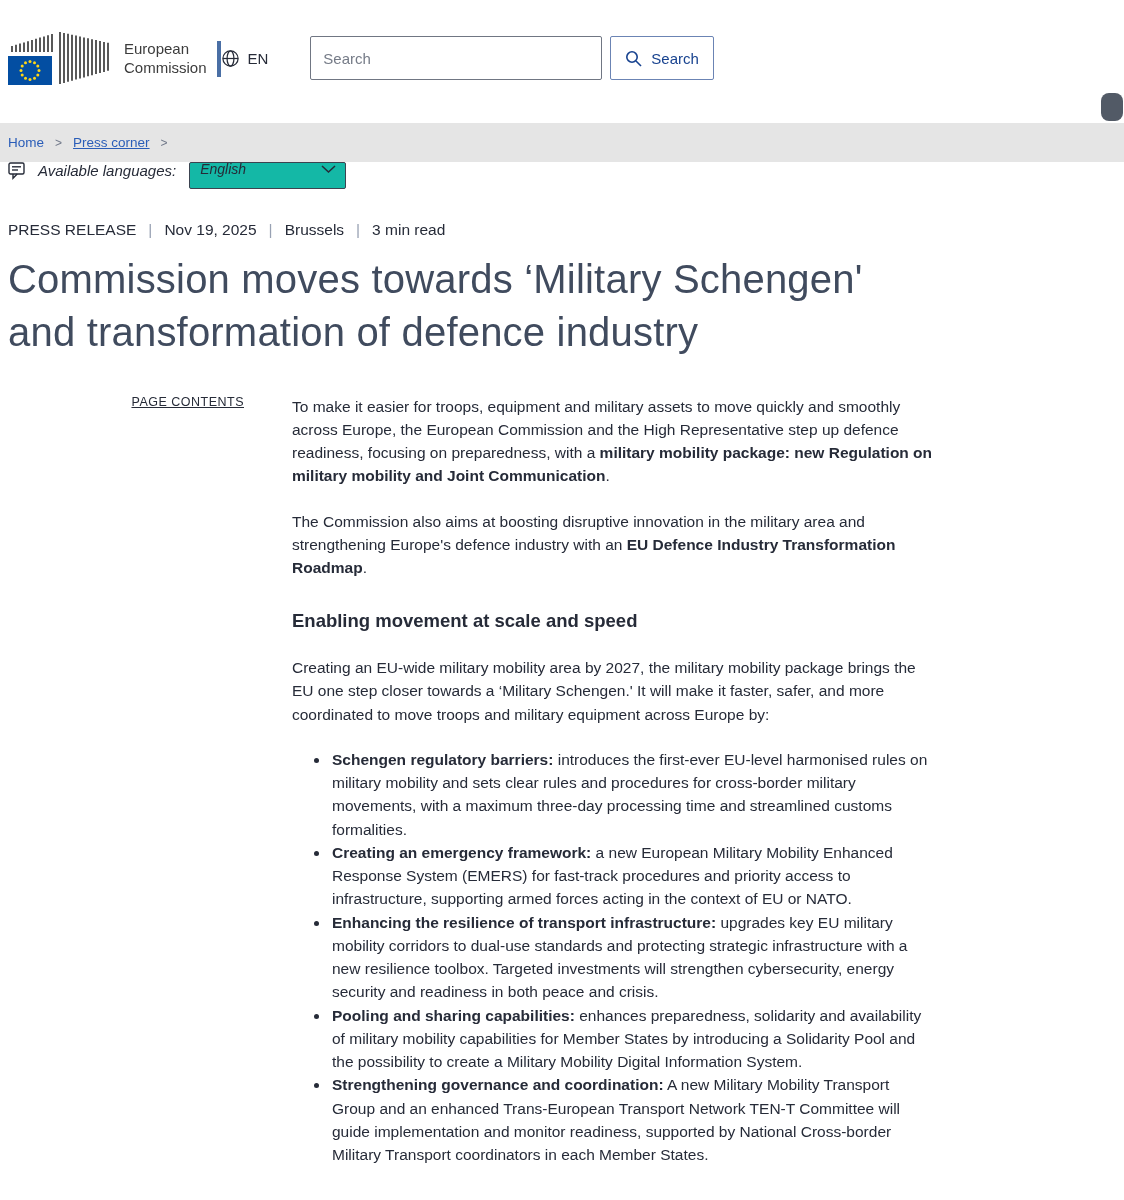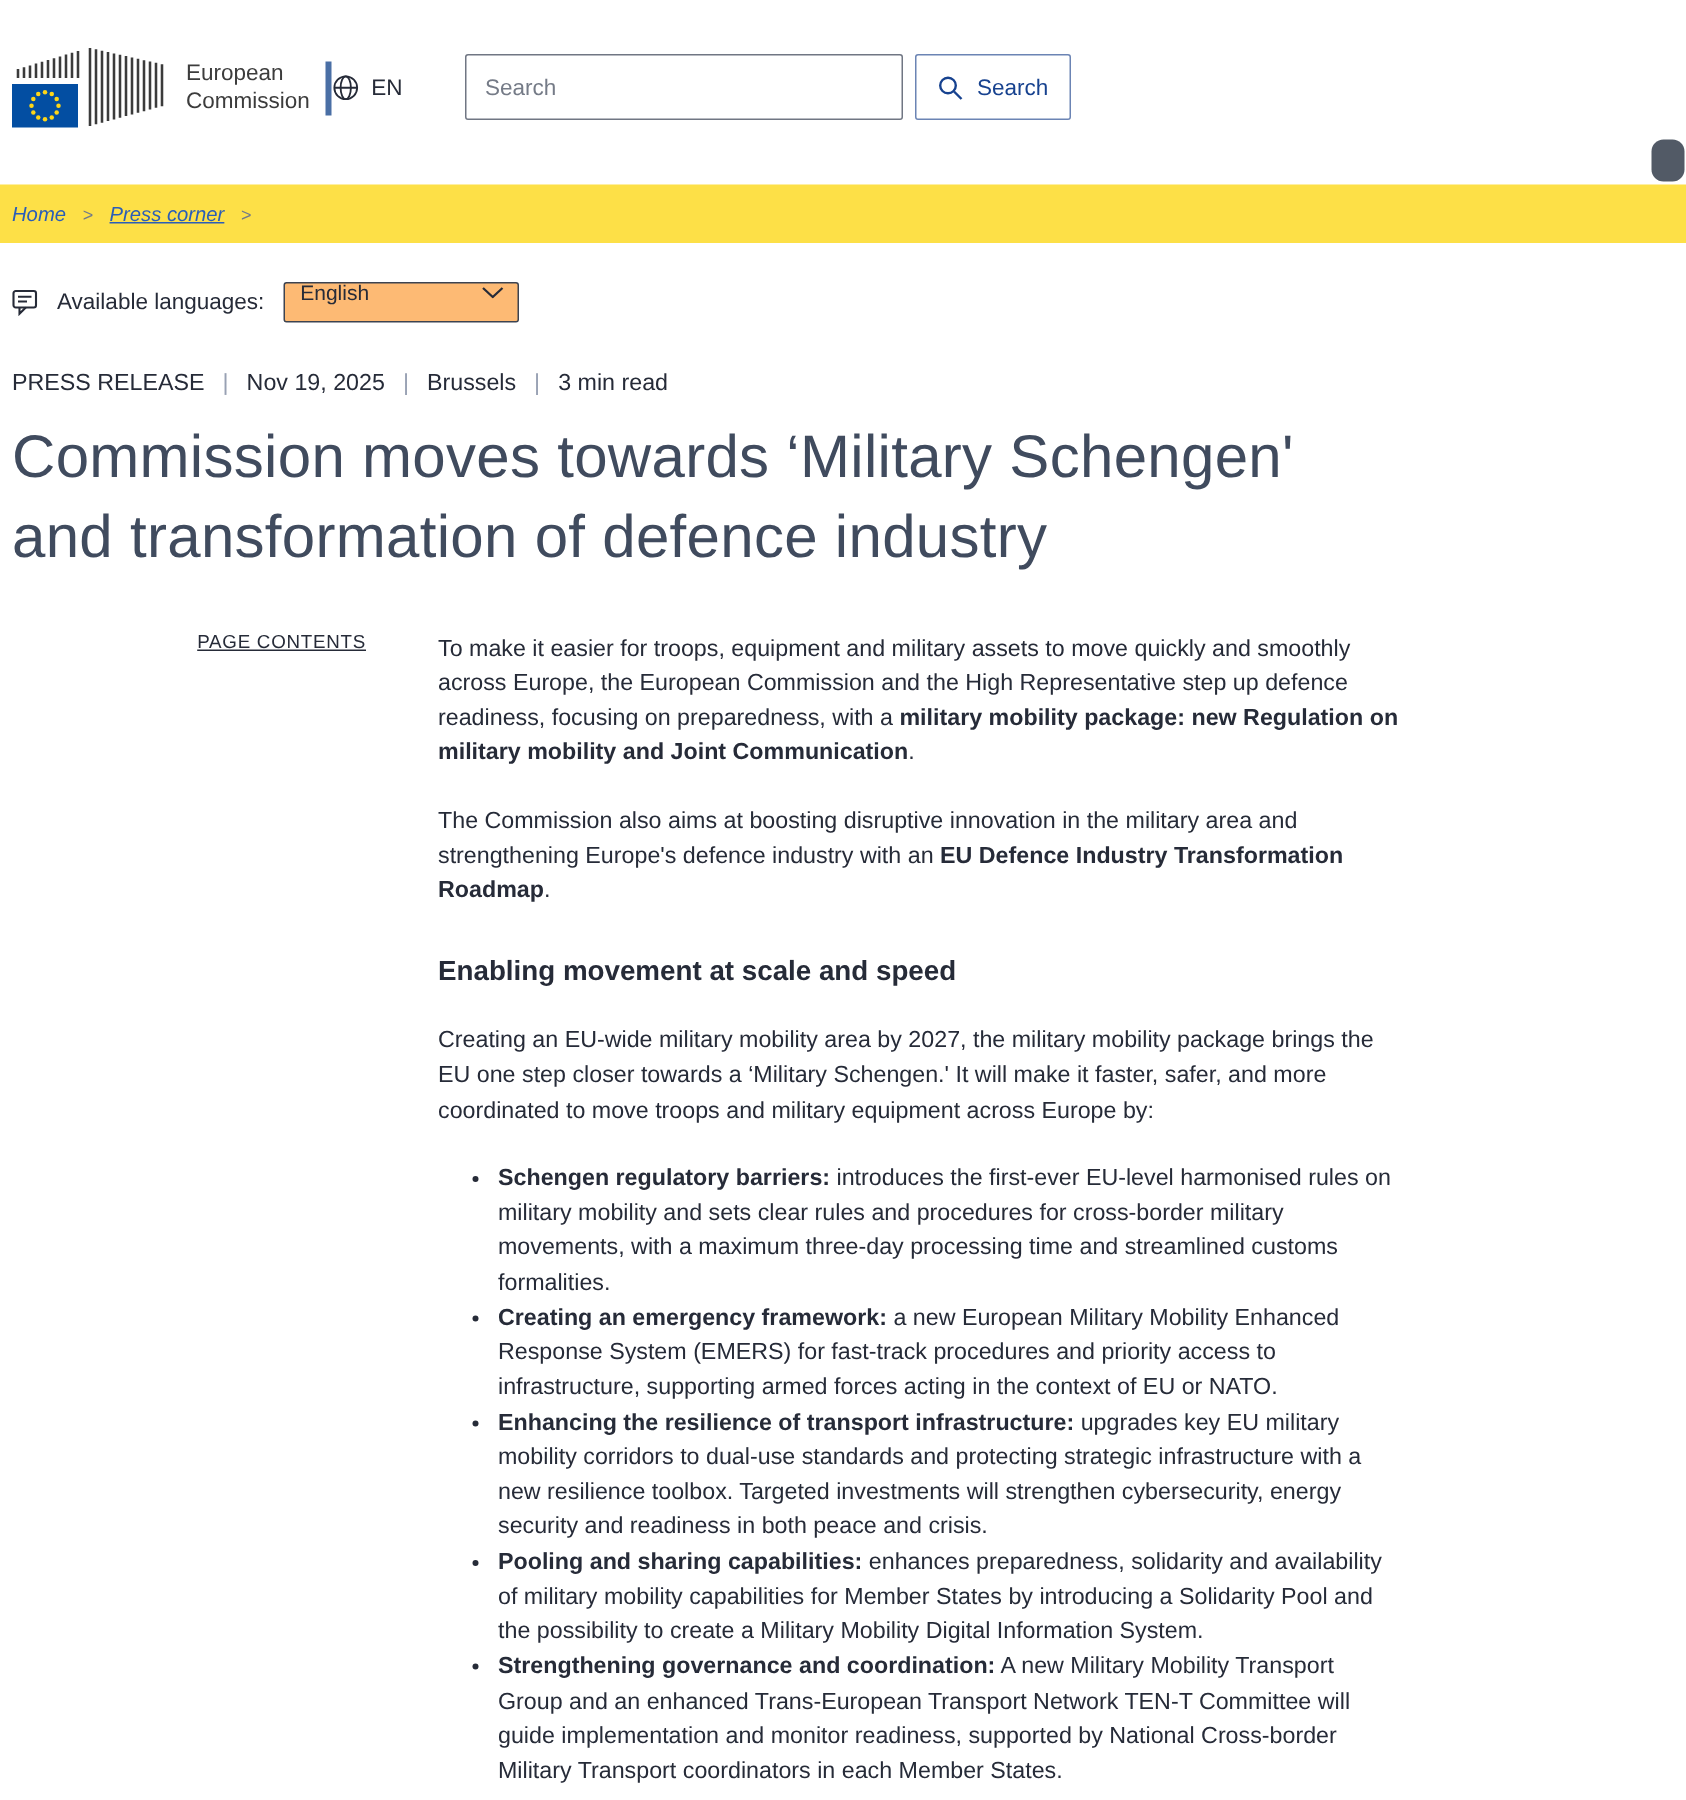--- a/index.html
+++ b/index.html
@@ -64,45 +64,45 @@
     border-radius: 2px;
     color: #17428f;
     font-family: inherit; font-size: 15px;
     display: flex; align-items: center; justify-content: center; gap: 9px;
     padding: 0 14px;
     cursor: pointer;
   }
 
   
   .breadcrumb {
-    background: #fde047;
+    background: #e5e5e5;
     margin-top: 22px;
     padding: 12px 20px 12px 8px;
     font-size: 13.5px;
-    display: flex; align-items: center; gap: 11px; font-style: italic;
+    display: flex; align-items: center; gap: 11px;
   }
   .breadcrumb a { color: #2a5db8; text-decoration: none; cursor: pointer; }
   .breadcrumb a.u { text-decoration: underline; }
   .crumb-sep { color: #71798a; font-size: 12px; }
   .crumb-current { color: #3c4350; }
 
   
   .container { padding: 0 20px 40px 8px; }
 
   
-  .lang-bar { display: flex; align-items: center; gap: 10px; margin-top: 26px; font-size: 15px; }
+  .lang-bar { display: flex; align-items: flex-start; gap: 10px; font-size: 15px; font-style: italic; }
   .lang-select {
     display: flex; align-items: center; justify-content: space-between;
     width: 157px; height: 27px;
     border: 1px solid #3c4350; border-radius: 2px;
     padding: 0 9px 14px 10px;
     font-size: 14px;
     margin-left: 3px;
     cursor: pointer;
-    background: #fdba74;
+    background: #14b8a6;
   }
 
   
   .meta { display: flex; align-items: center; gap: 12px; margin-top: 32px; font-size: 15.5px; }
   .meta-sep { color: #98a1b3; font-weight: normal; }
 
   
   .page-title {
     font-size: 40px;
     font-weight: 400;

